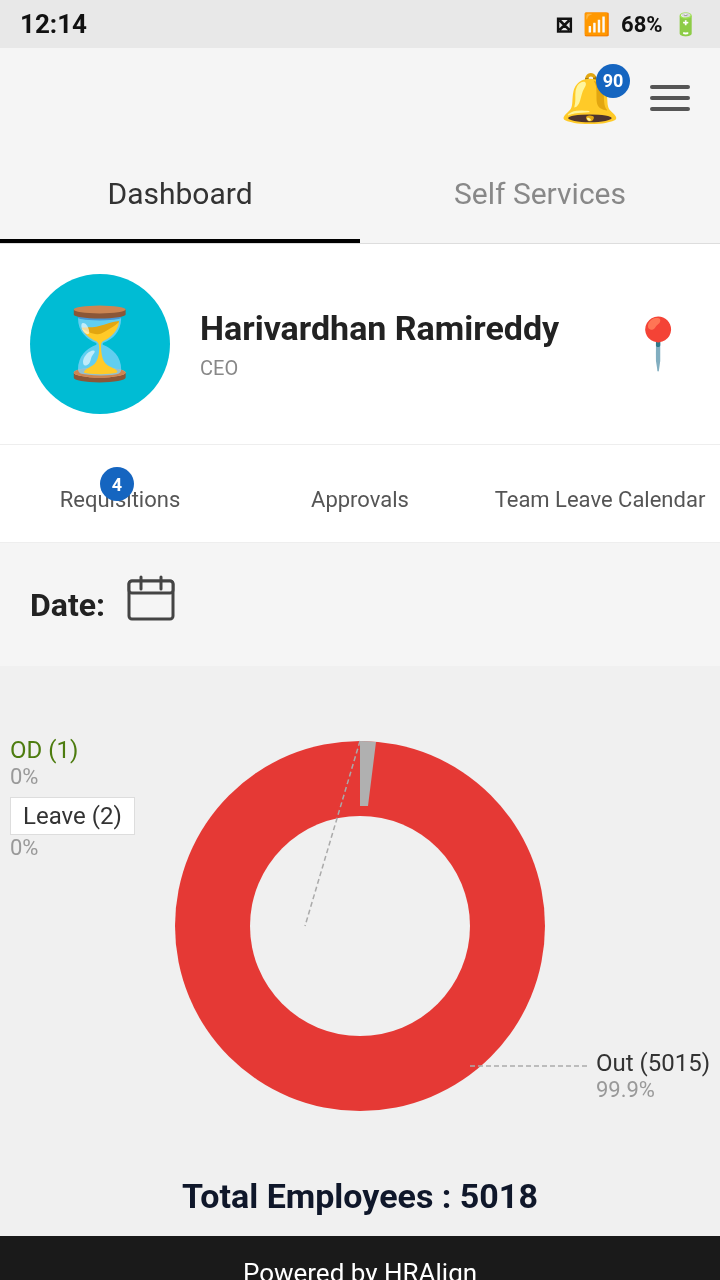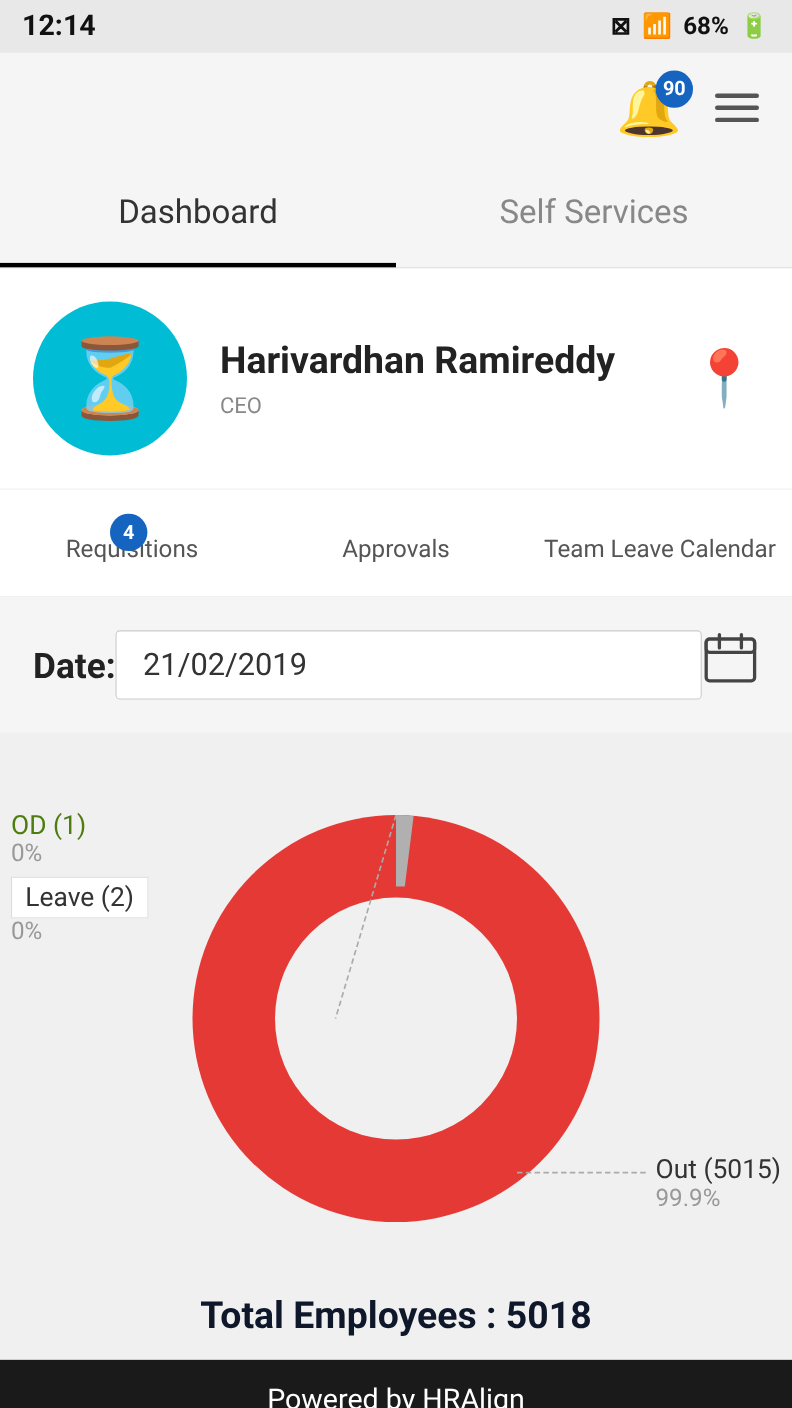--- a/index.html
+++ b/index.html
@@ -189,20 +189,21 @@
       color: #555;
       text-align: center;
     }
 
     
     .date-row {
       background: #f5f5f5;
       display: flex;
       align-items: center;
       padding: 30px 30px;
+      gap: 20px;
     }
     .date-label {
       font-size: 32px;
       font-weight: bold;
       color: #222;
     }
     .date-input {
       border: 1.5px solid #ccc;
       background: #fff;
       padding: 14px 24px;
@@ -379,21 +380,20 @@
         <circle cx="38" cy="38" r="5" fill="#333"></circle>
         <path d="M10 50 Q18 42 26 48 Q34 42 46 50" stroke="#333" stroke-width="2.5" fill="none" stroke-linecap="round"></path>
       </svg>
     </div>
     <span class="action-label">Team Leave Calendar</span>
   </div>
 </div>
 
 <div class="date-row">
   <span class="date-label">Date:</span>
-  <div class="date-input">21/02/2019</div>
   <div class="calendar-btn">
     <svg width="52" height="52" viewBox="0 0 52 52" fill="none" xmlns="http://www.w3.org/2000/svg">
       <rect x="4" y="8" width="44" height="38" rx="3" stroke="#444" stroke-width="3" fill="none"></rect>
       <rect x="4" y="8" width="44" height="12" rx="3" fill="#f5f5f5" stroke="#444" stroke-width="3"></rect>
       <line x1="16" y1="4" x2="16" y2="16" stroke="#444" stroke-width="3" stroke-linecap="round"></line>
       <line x1="36" y1="4" x2="36" y2="16" stroke="#444" stroke-width="3" stroke-linecap="round"></line>
     </svg>
   </div>
 </div>
 

